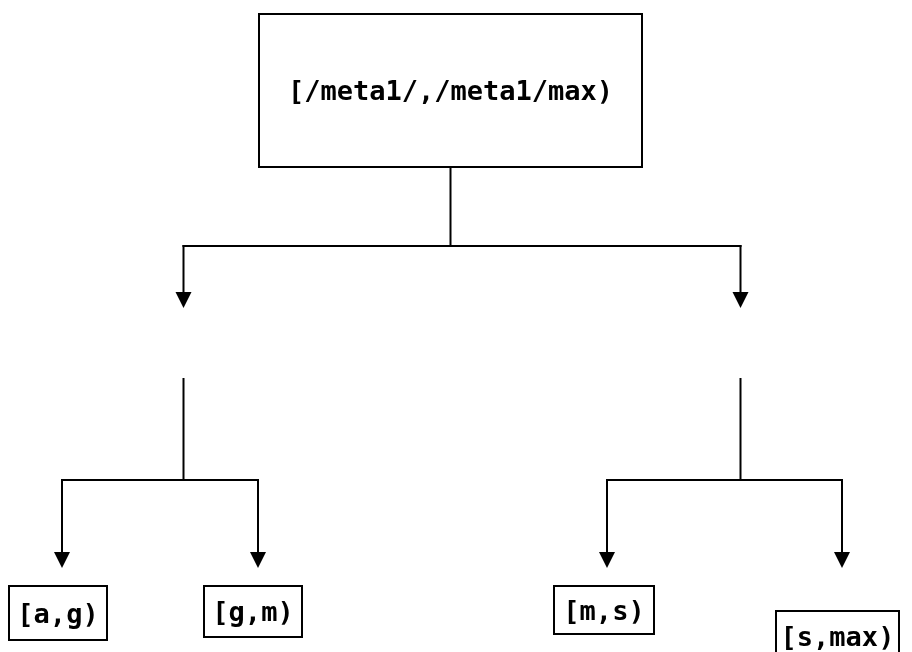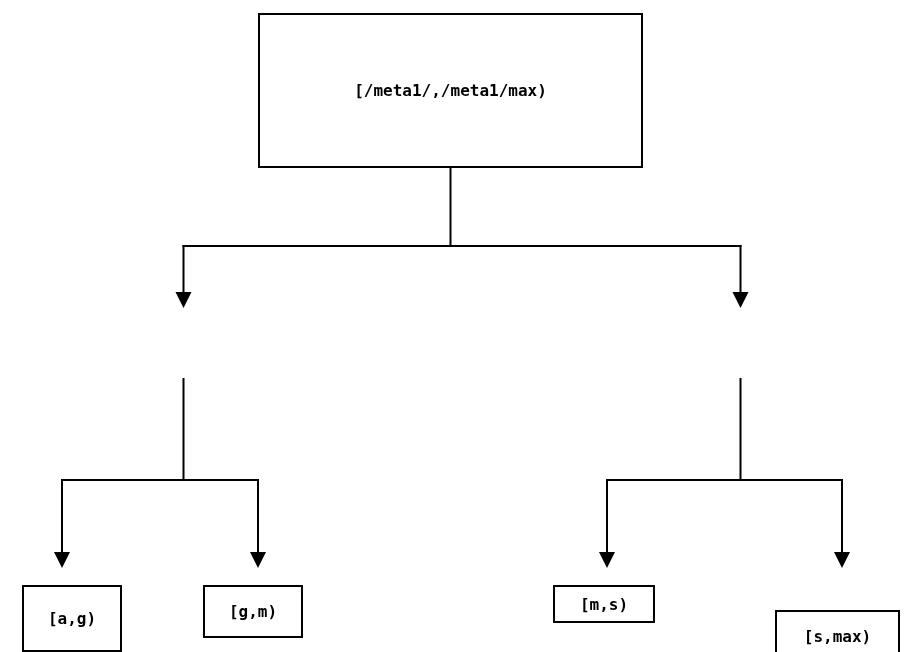--- a/index.html
+++ b/index.html
@@ -39,30 +39,30 @@
   .node {
     position: absolute;
     box-sizing: border-box;
     border: 2px solid var(--line-color);
     background: var(--box-fill);
     color: var(--text-color);
     display: flex;
     align-items: center;
     justify-content: center;
     font-weight: bold;
-    font-size: 16px;
+    font-size: 27px;
     white-space: nowrap;
   }
   
   .node-root        { left: 258px; top: 13px;  width: 385px; height: 155px; }
   .node-left-child  { left: 22px;  top: 325px; width: 323px; height: 53px; }
   .node-right-child { left: 578px; top: 325px; width: 325px; height: 53px; }
-  .node-leaf-ag     { left: 8px;   top: 585px; width: 100px; height: 67px; margin-left: 14px; }
+  .node-leaf-ag     { left: 8px;   top: 585px; width: 100px; height: 56px; }
   .node-leaf-gm     { left: 203px; top: 585px; width: 100px; height: 53px; }
-  .node-leaf-ms     { left: 553px; top: 585px; width: 102px; height: 38px; }
+  .node-leaf-ms     { left: 553px; top: 585px; width: 102px; height: 50px; }
   .node-leaf-smax   { left: 775px; top: 610px; width: 125px; height: 53px; }
 </style>
 </head>
 <body>
 
 <div class="canvas">
 
   <svg class="connectors" viewBox="0 0 912 652" xmlns="http://www.w3.org/2000/svg">
 
     <line x1="450.5" y1="168" x2="450.5" y2="246"></line>

